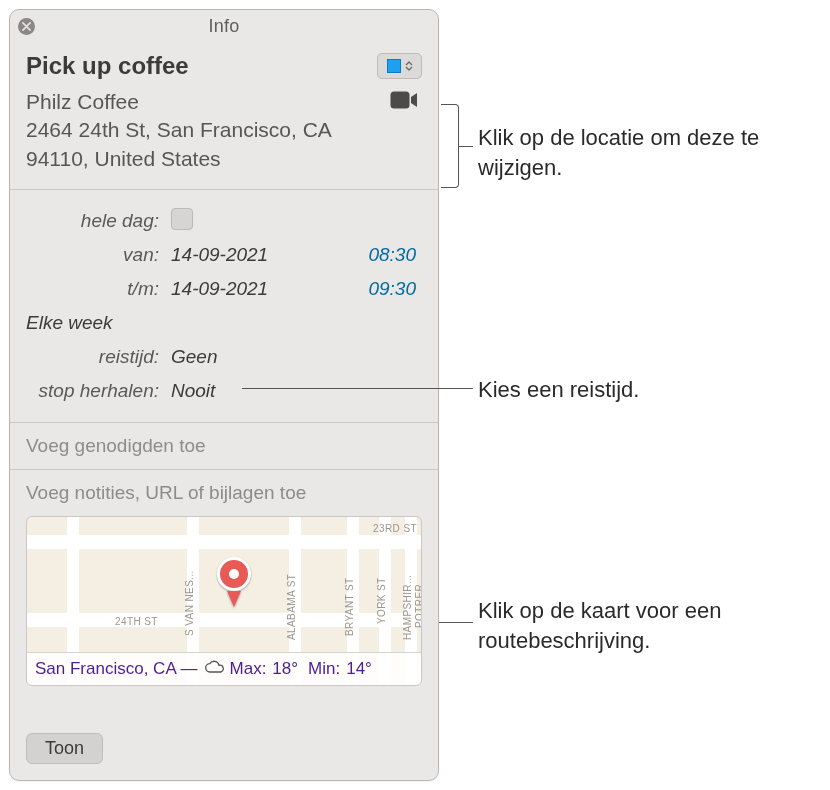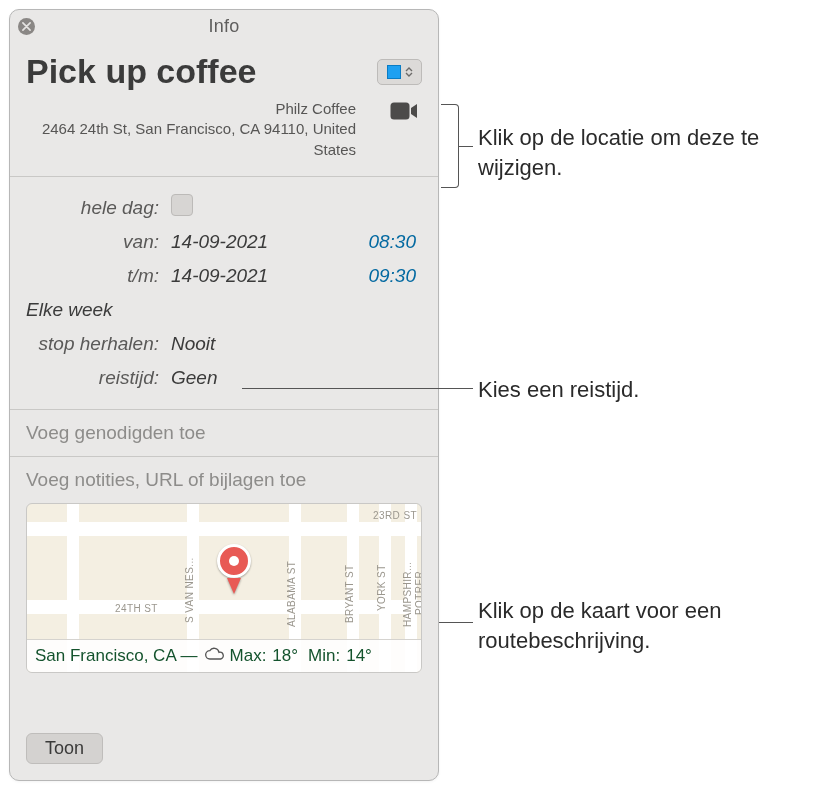--- a/index.html
+++ b/index.html
@@ -61,21 +61,21 @@
   .header {
     padding: 10px 16px 16px 16px;
     border-bottom: 1px solid #c9c8c6;
   }
   .event-row1 {
     display: flex;
     align-items: center;
     justify-content: space-between;
   }
   .event-title {
-    font-size: 34px;
+    font-size: 24px;
     font-weight: 600;
     color: #3b3b3b;
     outline: none;
   }
   .cal-picker {
     width: 45px;
     height: 26px;
     background: #dcdad8;
     border: 1px solid #bdbbb9;
     border-radius: 5px;
@@ -95,26 +95,25 @@
   }
   .cal-chevs svg { width:8px; height:5px; }
 
   .event-row2 {
     display: flex;
     align-items: flex-start;
     justify-content: space-between;
     margin-top: 8px;
   }
   .location {
-    font-size: 15px;
+    font-size: 21px;
     line-height: 1.35;
     color: #575655;
     max-width: 330px;
     cursor: text;
-    text-align: right;
   }
   .location .loc-name { }
   .facetime-btn {
     width: 36px; height: 24px;
     display:flex; align-items:center; justify-content:center;
     cursor:pointer;
     color:#4c4b4a;
   }
   .facetime-btn svg { width:28px; height:18px; }
 
@@ -205,21 +204,21 @@
     border-right:7px solid transparent;
     border-top:16px solid #e85a55;
     filter: drop-shadow(0 1px 1px rgba(0,0,0,.35));
   }
   .mapfooter {
     position:absolute; left:0; right:0; bottom:0;
     background: rgba(255,255,255,.88);
     border-top:1px solid #d5d3cf;
     padding: 6px 8px;
     font-size:17px;
-    color:#14532d;
+    color:#4c1d95;
     display:flex; align-items:center; gap:6px;
   }
   .mapfooter .cloud svg{ width:20px; height:14px; }
 
   
   .footer {
     padding: 14px 16px 16px 16px;
   }
   .show-btn {
     background:#d4d2d0;
@@ -317,27 +316,27 @@
     <div class="drow">
       <span class="lab">t/m:</span>
       <span class="val">14-09-2021</span>
       <span class="time">09:30</span>
     </div>
     <div class="drow">
       <span class="val">Elke week</span>
       <span></span>
     </div>
     <div class="drow">
+      <span class="lab">reistijd:</span>
+      <span class="val">Geen</span>
+      <span></span>
+    </div>
+    <div class="drow">
       <span class="lab">stop herhalen:</span>
       <span class="val">Nooit</span>
-      <span></span>
-    </div>
-    <div class="drow">
-      <span class="lab">reistijd:</span>
-      <span class="val">Geen</span>
       <span></span>
     </div>
   </div>
 
   <div class="section">
     <span class="placeholder">Voeg genodigden toe</span>
   </div>
 
   <div class="section notes">
     <span class="placeholder">Voeg notities, URL of bijlagen toe</span>

